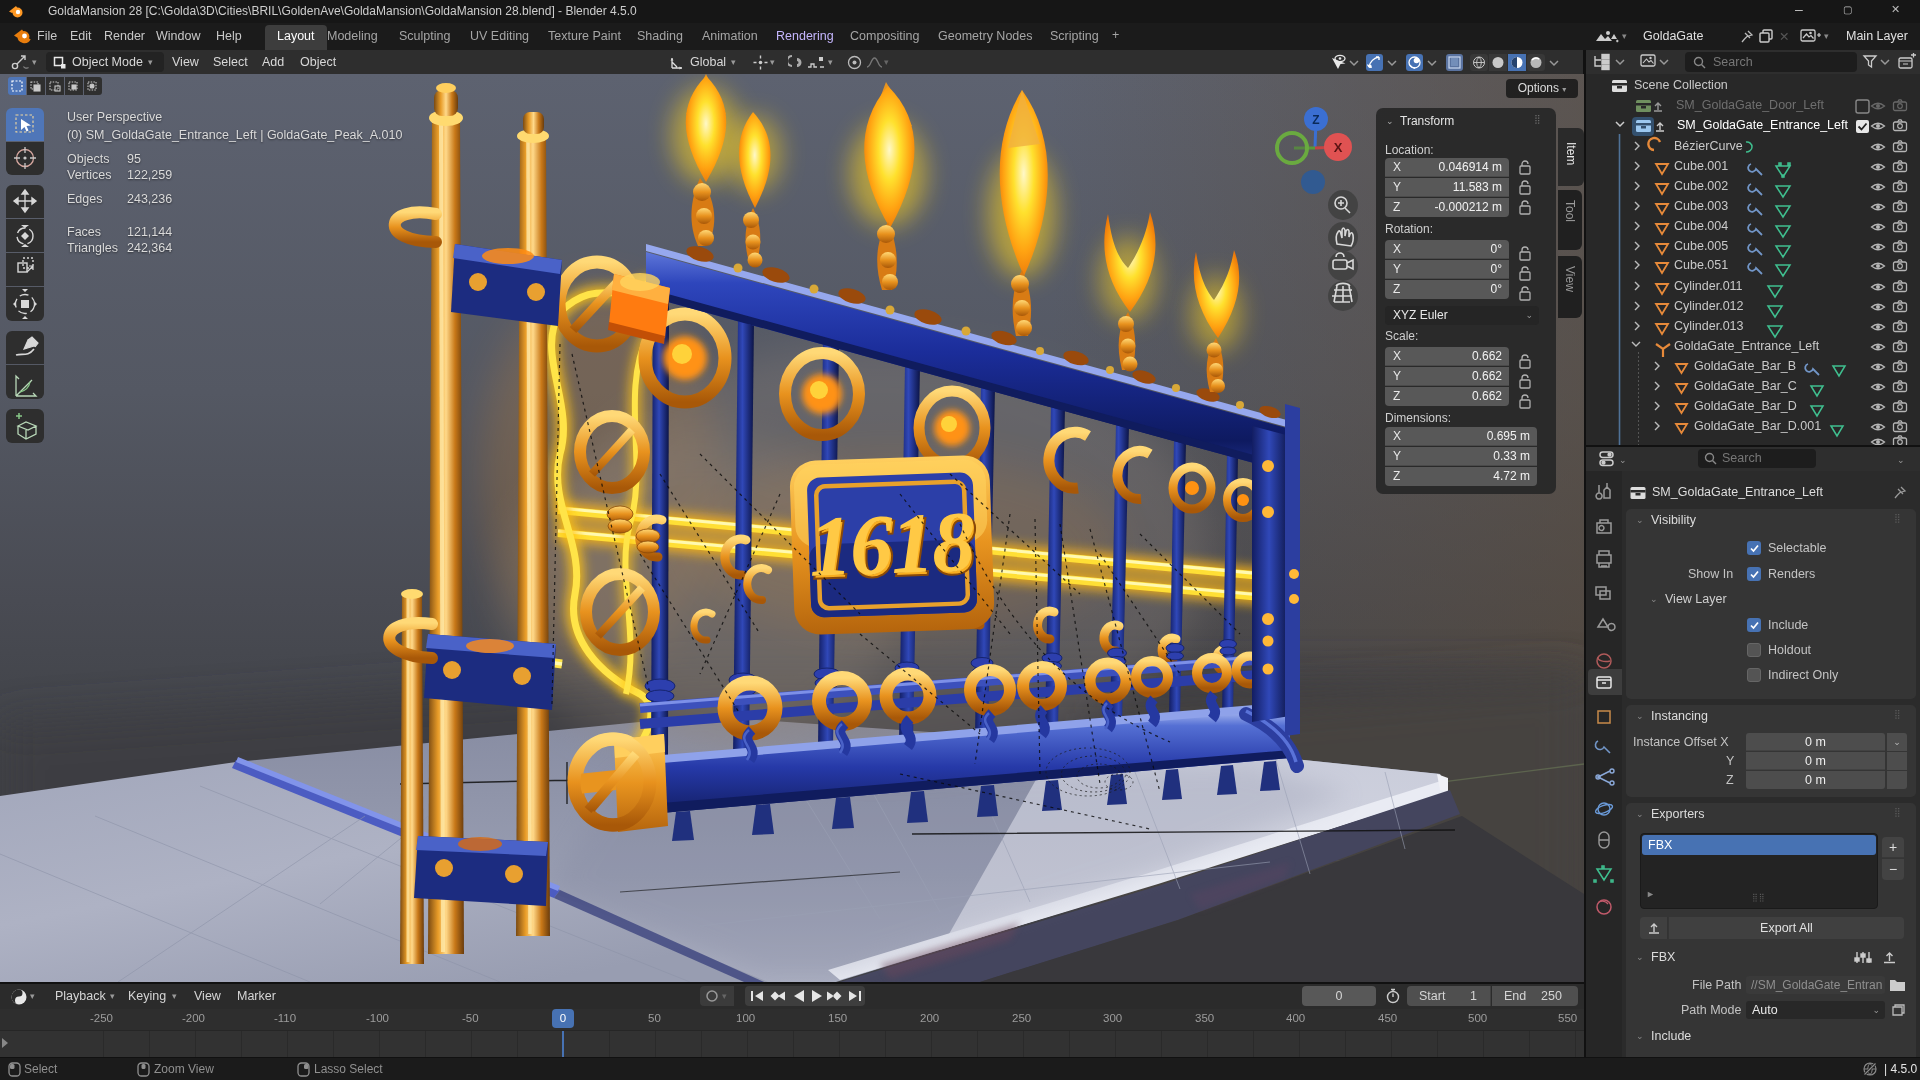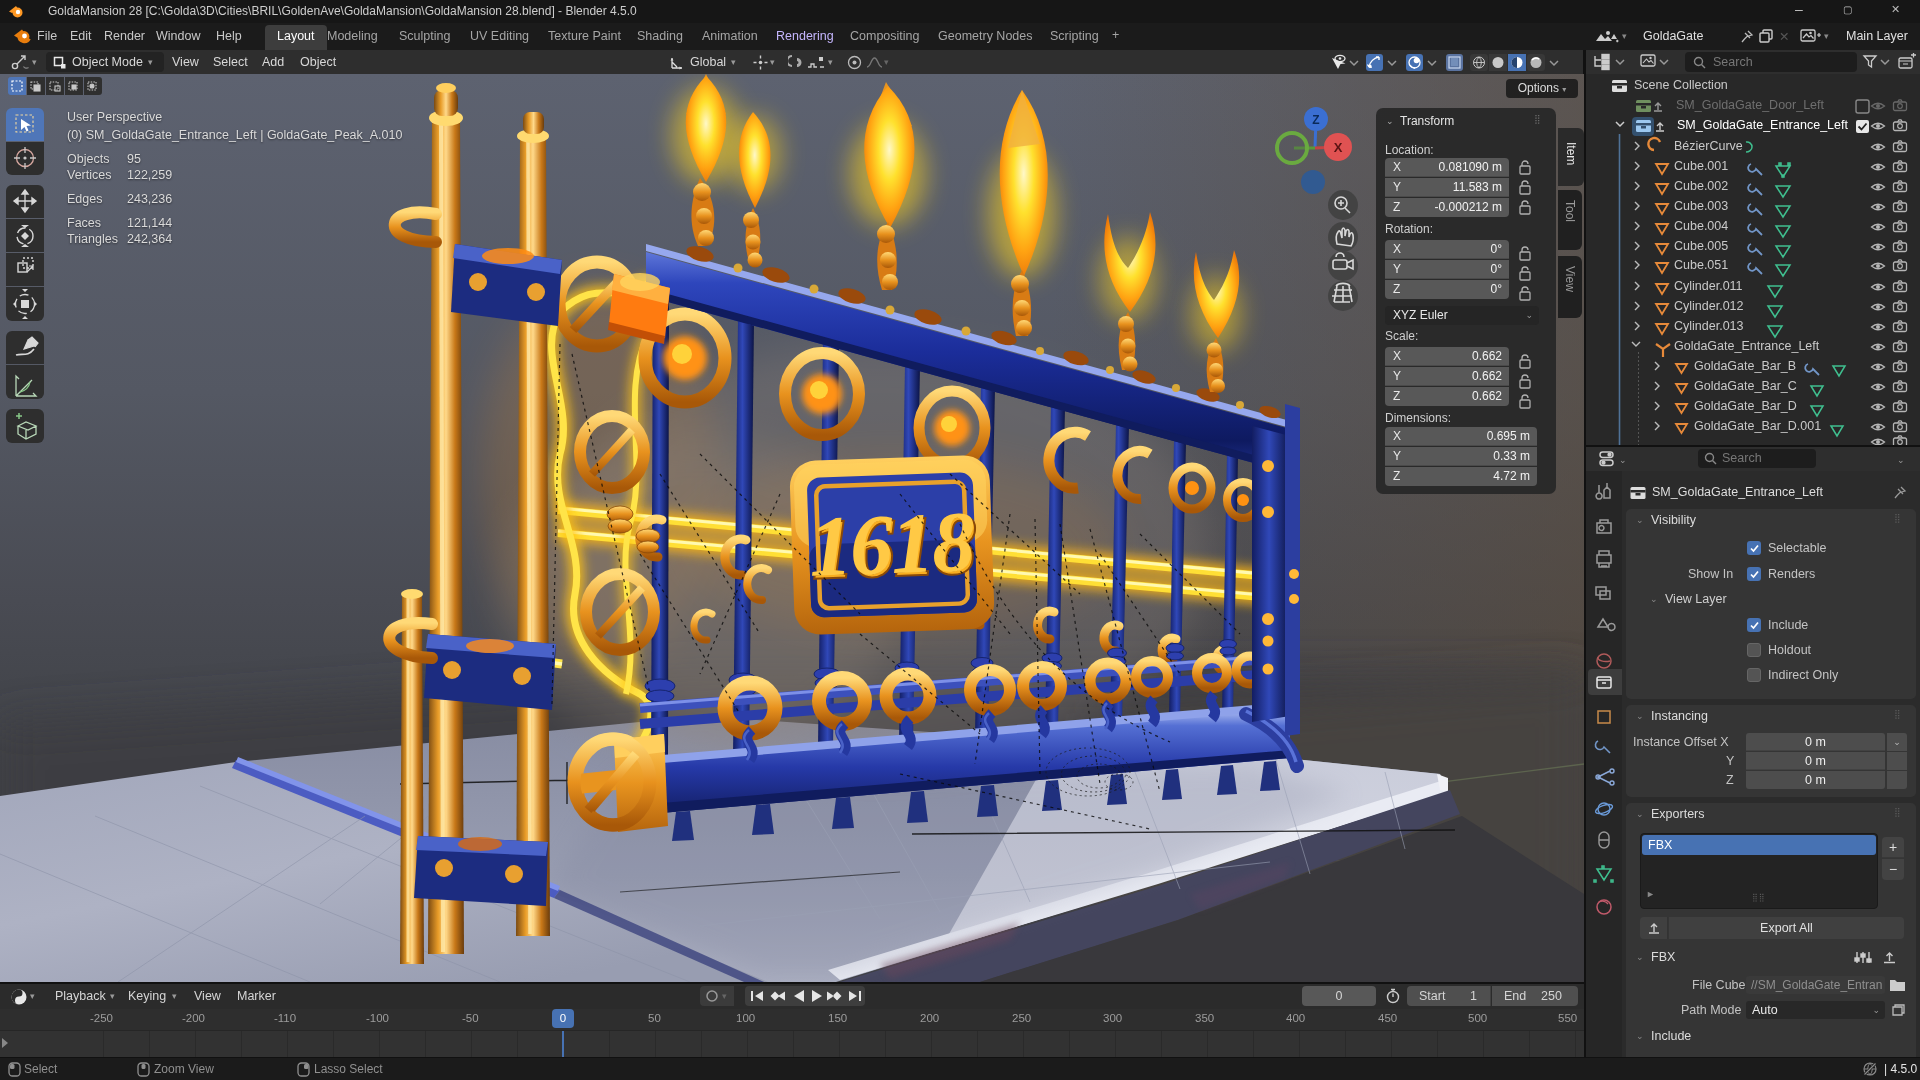--- a/index.html
+++ b/index.html
@@ -738,37 +738,37 @@
     </g>
   </svg>
 </div>
 
 <div class="abs" style="left:67px;top:36px;color:#dadada;font-size:12.5px;text-shadow:0 1px 2px rgba(0,0,0,0.5);white-space:nowrap">
   <div>User Perspective</div>
   <div style="margin-top:4px">(0) SM_GoldaGate_Entrance_Left | GoldaGate_Peak_A.010</div>
   <div style="margin-top:10px"><span style="display:inline-block;width:60px">Objects</span>95</div>
   <div style="margin-top:2px"><span style="display:inline-block;width:60px">Vertices</span>122,259</div>
   <div style="margin-top:10px"><span style="display:inline-block;width:60px">Edges</span>243,236</div>
-  <div style="margin-top:10px"><span style="display:inline-block;width:60px">Faces</span>121,144</div>
+  <div style="margin-top:19px"><span style="display:inline-block;width:60px">Faces</span>121,144</div>
   <div style="margin-top:2px"><span style="display:inline-block;width:60px">Triangles</span>242,364</div>
 </div>
 
 <div class="abs" style="left:1506px;top:5px;width:72px;height:19px;background:rgba(24,24,24,0.85);border-radius:4px;color:#dcdcdc;font-size:12px;line-height:19px;text-align:center">Options <span style="font-size:8px;color:#999">▾</span></div>
 
 <div class="abs" style="left:1376px;top:34px;width:180px;height:386px;background:rgba(40,40,40,0.95);border-radius:7px;color:#cfcfcf;font-size:12px">
   <span class="abs" style="left:10px;top:8px;color:#aaa;font-size:9px">⌄</span>
   <span class="abs" style="left:24px;top:6px;color:#e4e4e4">Transform</span>
   <span class="abs" style="left:158px;top:6px;color:#6a6a6a;font-size:9px;letter-spacing:1px">⣿</span>
   <span class="abs" style="left:9px;top:35px">Location:</span>
   <div class="abs" style="left:9px;top:50px;width:124px;height:62px">
     <div class="abs" style="left:0;top:0;width:124px;height:19px;background:#585858;border-radius:4px 4px 0 0;border-bottom:1px solid #4a4a4a"></div>
     <div class="abs" style="left:0;top:20px;width:124px;height:19px;background:#585858;border-bottom:1px solid #4a4a4a"></div>
     <div class="abs" style="left:0;top:40px;width:124px;height:19px;background:#585858;border-radius:0 0 4px 4px"></div>
     <span class="abs" style="left:8px;top:2px;color:#e8e8e8">X</span>
-        <span class="abs" style="right:7px;top:2px;color:#f2f2f2">0.081090 m</span>
+        <span class="abs" style="right:7px;top:2px;color:#f2f2f2">0.046914 m</span>
     <span class="abs" style="left:8px;top:22px;color:#e8e8e8">Y</span>
         <span class="abs" style="right:7px;top:22px;color:#f2f2f2">11.583 m</span>
     <span class="abs" style="left:8px;top:42px;color:#e8e8e8">Z</span>
         <span class="abs" style="right:7px;top:42px;color:#f2f2f2">-0.000212 m</span>
   </div>
   <span class="abs" style="left:9px;top:114px">Rotation:</span>
   <div class="abs" style="left:9px;top:132px;width:124px;height:62px">
     <div class="abs" style="left:0;top:0;width:124px;height:19px;background:#585858;border-radius:4px 4px 0 0;border-bottom:1px solid #4a4a4a"></div>
     <div class="abs" style="left:0;top:20px;width:124px;height:19px;background:#585858;border-bottom:1px solid #4a4a4a"></div>
     <div class="abs" style="left:0;top:40px;width:124px;height:19px;background:#585858;border-radius:0 0 4px 4px"></div>
@@ -1102,21 +1102,21 @@
       <g stroke="#ccc" stroke-width="1.4" fill="none">
         <path d="M3 2 v11 M9 2 v11 M15 2 v11"></path>
         <rect x="1" y="8" width="4" height="3" fill="#ccc"></rect>
         <rect x="7" y="4" width="4" height="3" fill="#ccc"></rect>
         <rect x="13" y="9" width="4" height="3" fill="#ccc"></rect>
       </g>
     </svg>
   <svg class="abs" style="left:296px;top:503px" width="15" height="15" viewBox="0 0 15 15">
       <path d="M7.5 11 v-8 M4.5 6 l3 -3 3 3 M2 12.5 h11" stroke="#ccc" stroke-width="1.4" fill="none"></path>
     </svg>
-  <span class="abs" style="left:106px;top:531px">File Cube</span>
+  <span class="abs" style="left:106px;top:531px">File Path</span>
   <div class="abs" style="left:160px;top:529px;width:139px;height:18px;background:#3a3a3a;border-radius:3px;color:#8f8f8f;line-height:18px;padding-left:5px;font-size:12px;white-space:nowrap;overflow:hidden">//SM_GoldaGate_Entran</div>
   <svg class="abs" style="left:303px;top:530px" width="17" height="16" viewBox="0 0 17 16">
       <path d="M1 3 h5 l2 2 h8 v9 h-15 z" fill="#ccc"></path>
     </svg>
   <span class="abs" style="left:95px;top:556px">Path Mode</span>
   <div class="abs" style="left:160px;top:554px;width:139px;height:18px;background:#282828;border-radius:3px;color:#e8e8e8;line-height:18px;padding-left:6px">Auto<span class="abs" style="right:5px;top:0;color:#999;font-size:9px">⌄</span></div>
   <svg class="abs" style="left:303px;top:555px" width="17" height="16" viewBox="0 0 17 16">
       <g fill="none" stroke="#bbb" stroke-width="1.3">
         <path d="M4 5 h9 v8 h-9 z"></path>
         <path d="M6 5 v-2 h9 v8 h-2"></path>

